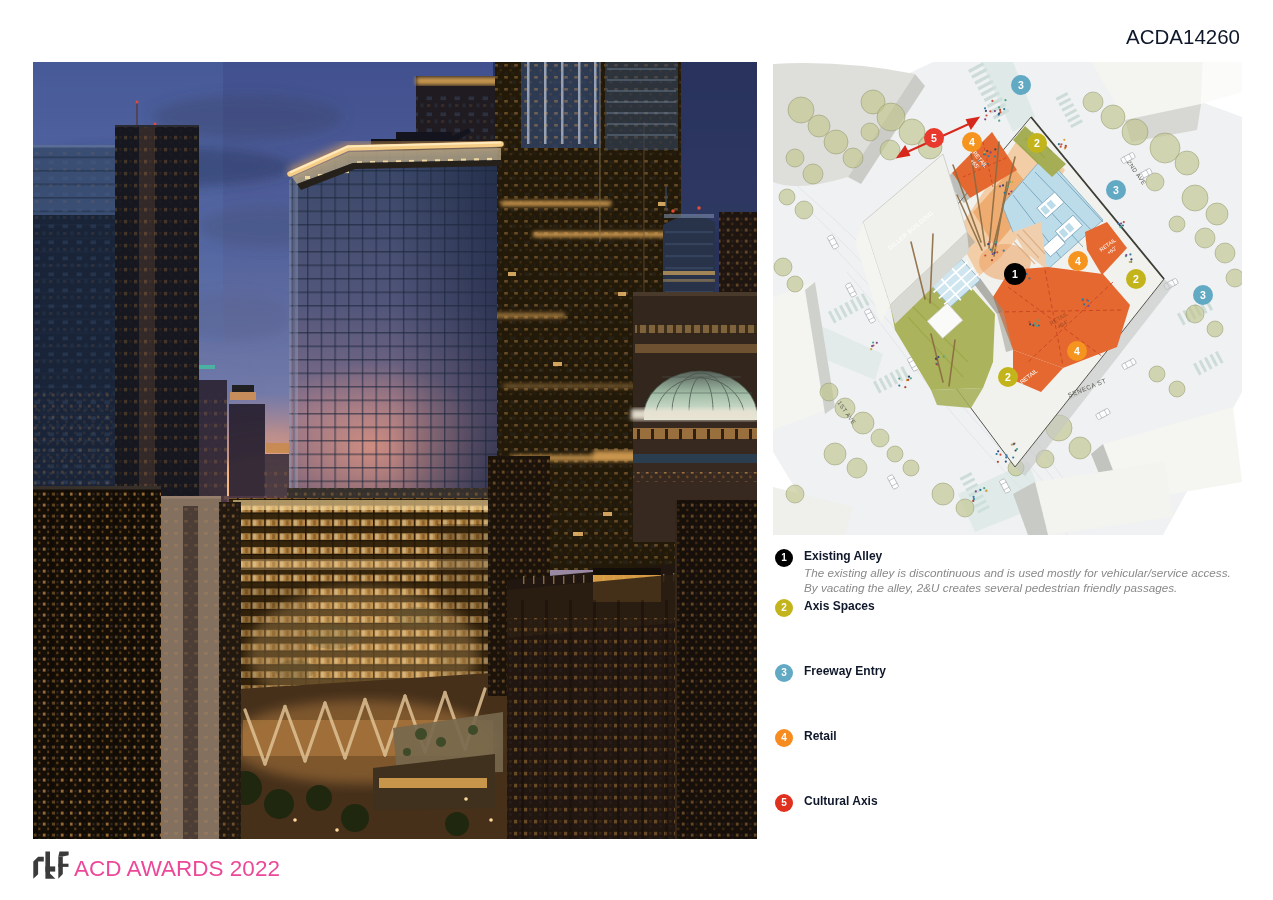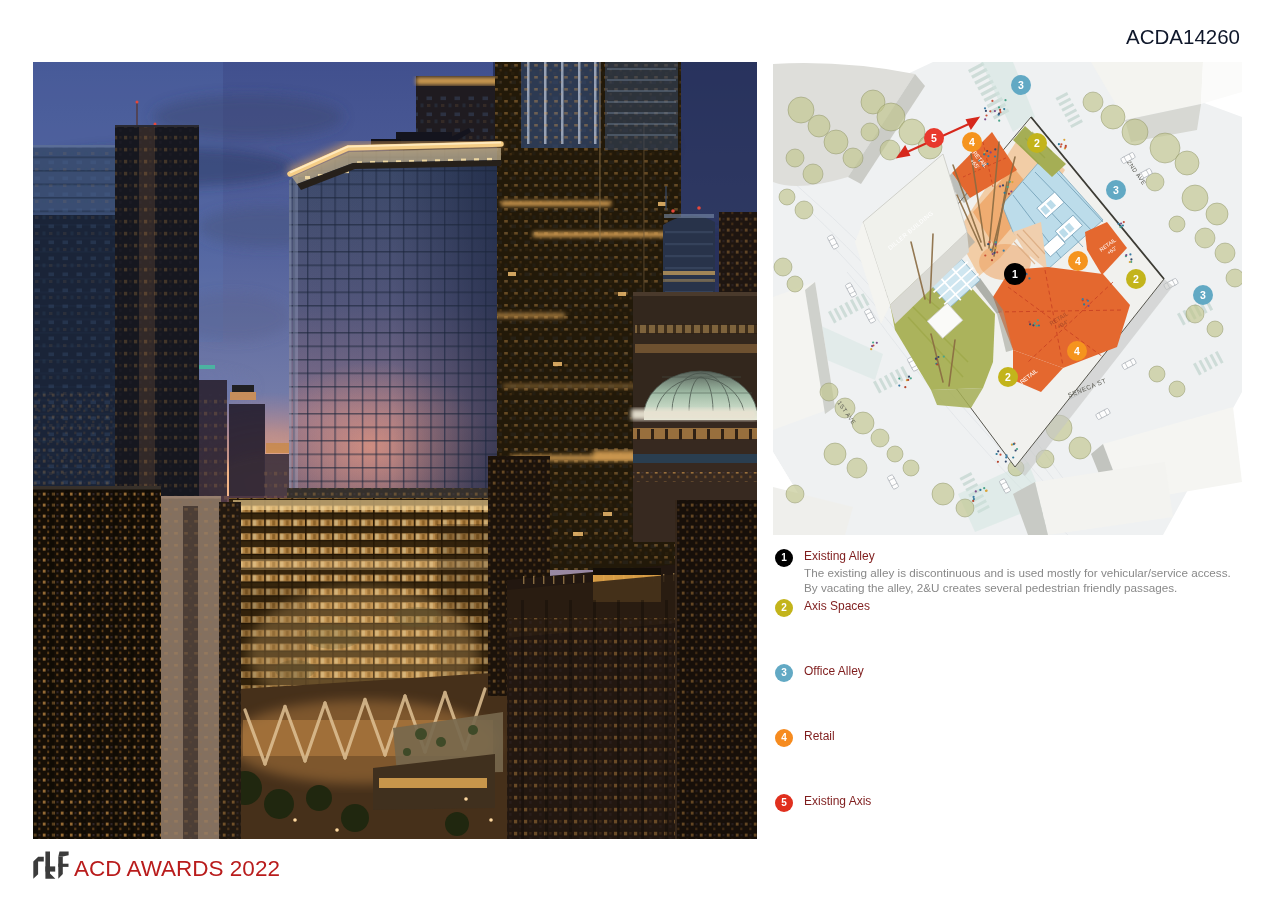--- a/index.html
+++ b/index.html
@@ -4,24 +4,24 @@
 * { margin:0; padding:0; box-sizing:border-box; }
 html,body { width:1273px; height:900px; background:#ffffff; overflow:hidden;
   font-family:"Liberation Sans", sans-serif; }
 #code { position:absolute; top:25px; right:33px; font-size:20.5px; color:#0f172a; letter-spacing:0px; }
 #photo { position:absolute; left:33px; top:62px; width:724px; height:777px; }
 #plan { position:absolute; left:773px; top:62px; width:469px; height:473px; }
 .li { position:absolute; left:775px; width:478px; }
 .lb { position:absolute; left:0; top:0; width:18px; height:18px; border-radius:50%;
   color:#fff; font-size:10px; font-weight:bold; text-align:center; line-height:18px; }
 .lt { margin-left:29px; }
-.lh { font-size:12px; font-weight:normal; color:#7f1d1d; line-height:15.5px; }
-.lp { font-size:11.7px; color:#898989; line-height:15.7px; }
+.lh { font-size:12px; font-weight:bold; color:#0f172a; line-height:15.5px; }
+.lp { font-size:11.7px; color:#898989; line-height:15.7px;font-style:italic; }
 #footer { position:absolute; left:33px; top:848px; }
-#aw { position:absolute; left:74px; top:856px; font-size:22.5px; color:#b91c1c; letter-spacing:0px; }
+#aw { position:absolute; left:74px; top:856px; font-size:22.5px; color:#ec4899; letter-spacing:0px; }
 </style></head>
 <body>
 
 <div id="code">ACDA14260</div>
 
 <div id="photo"><svg width="724" height="777" viewBox="0 0 724 777" xmlns="http://www.w3.org/2000/svg">
 <defs>
 <linearGradient id="skyg" x1="0" y1="0" x2="0" y2="1">
  <stop offset="0" stop-color="#41508e"></stop>
           <stop offset="0.35" stop-color="#53629c"></stop>
@@ -949,35 +949,35 @@
 <div class="li" style="top:599px">
   <div class="lb" style="background:#c3b41b">2</div>
   <div class="lt">
       <div class="lh">Axis Spaces</div>
     </div>
 </div>
 
 <div class="li" style="top:664px">
   <div class="lb" style="background:#62a9c4">3</div>
   <div class="lt">
-      <div class="lh">Office Alley</div>
+      <div class="lh">Freeway Entry</div>
     </div>
 </div>
 
 <div class="li" style="top:729px">
   <div class="lb" style="background:#f68b1f">4</div>
   <div class="lt">
       <div class="lh">Retail</div>
     </div>
 </div>
 
 <div class="li" style="top:794px">
   <div class="lb" style="background:#e0301e">5</div>
   <div class="lt">
-      <div class="lh">Existing Axis</div>
+      <div class="lh">Cultural Axis</div>
     </div>
 </div>
 
 <div id="footer"><svg width="36" height="32" viewBox="0 0 36 32" xmlns="http://www.w3.org/2000/svg">
 
 <g fill="#3b3b3b">
 <polygon points="0.3,13.4 5.2,8.7 10.8,8.7 10.8,13.4 5.1,13.4 5.1,26.2 0.3,30.8"></polygon>
 <polygon points="12.4,3.4 17,3.4 17,25.4 22.4,30.8 12.4,30.8"></polygon>
 <polygon points="12.4,18.4 22.2,18.4 22.2,23.6 12.4,23.6"></polygon>
 <polygon points="25.3,8.4 29.8,8.4 29.8,26 25.3,30.8"></polygon>

